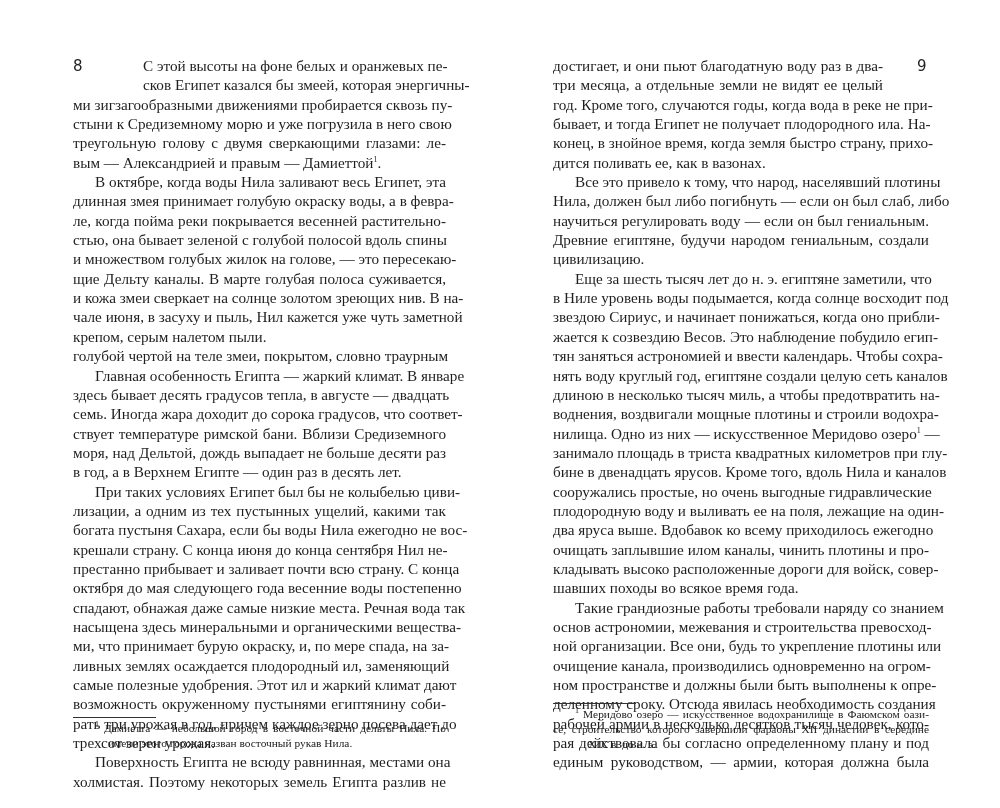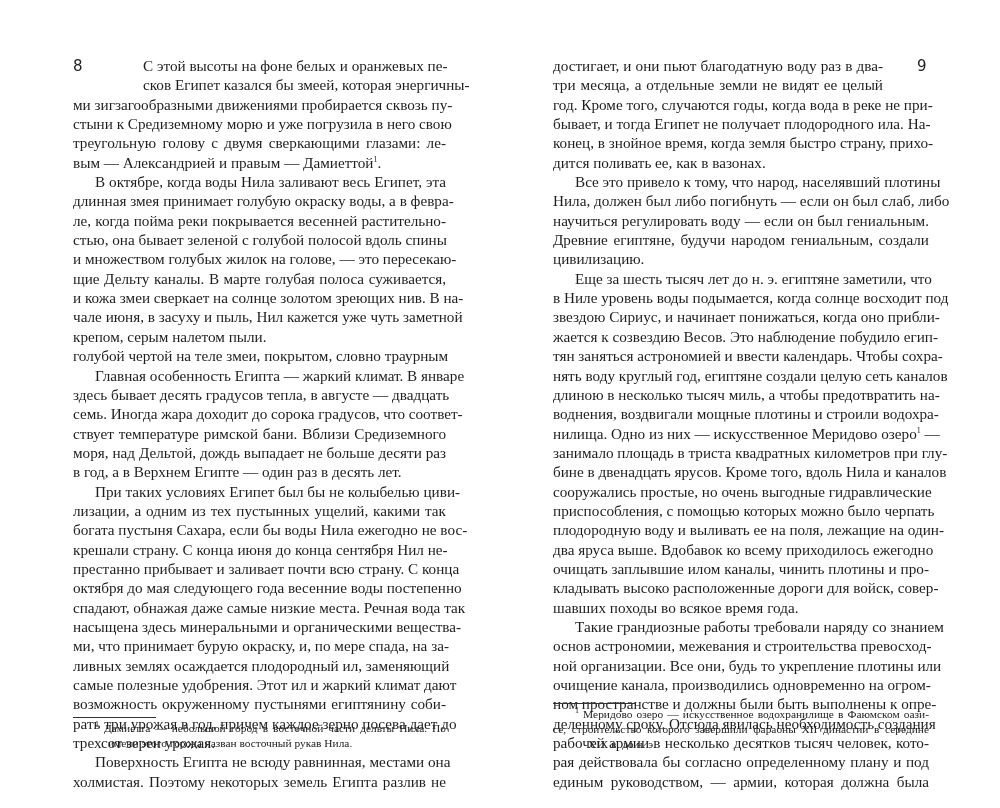--- a/index.html
+++ b/index.html
@@ -90,21 +90,20 @@
       <div class="line">звездою Сириус, и начинает понижаться, когда оно прибли-</div>
       <div class="line">жается к созвездию Весов. Это наблюдение побудило егип-</div>
       <div class="line">тян заняться астрономией и ввести календарь. Чтобы сохра-</div>
       <div class="line">нять воду круглый год, египтяне создали целую сеть каналов</div>
       <div class="line">длиною в несколько тысяч миль, а чтобы предотвратить на-</div>
       <div class="line">воднения, воздвигали мощные плотины и строили водохра-</div>
       <div class="line">нилища. Одно из них — искусственное Меридово озеро<sup>1</sup> —</div>
       <div class="line">занимало площадь в триста квадратных километров при глу-</div>
       <div class="line">бине в двенадцать ярусов. Кроме того, вдоль Нила и каналов</div>
       <div class="line">сооружались простые, но очень выгодные гидравлические</div>
-      <div class="line">приспособления, с помощью которых можно было черпать</div>
       <div class="line">плодородную воду и выливать ее на поля, лежащие на один-</div>
       <div class="line">два яруса выше. Вдобавок ко всему приходилось ежегодно</div>
       <div class="line">очищать заплывшие илом каналы, чинить плотины и про-</div>
       <div class="line">кладывать высоко расположенные дороги для войск, совер-</div>
       <div class="line last">шавших походы во всякое время года.</div>
       <div class="line indent">Такие грандиозные работы требовали наряду со знанием</div>
       <div class="line">основ астрономии, межевания и строительства превосход-</div>
       <div class="line">ной организации. Все они, будь то укрепление плотины или</div>
       <div class="line">очищение канала, производились одновременно на огром-</div>
       <div class="line">ном пространстве и должны были быть выполнены к опре-</div>

